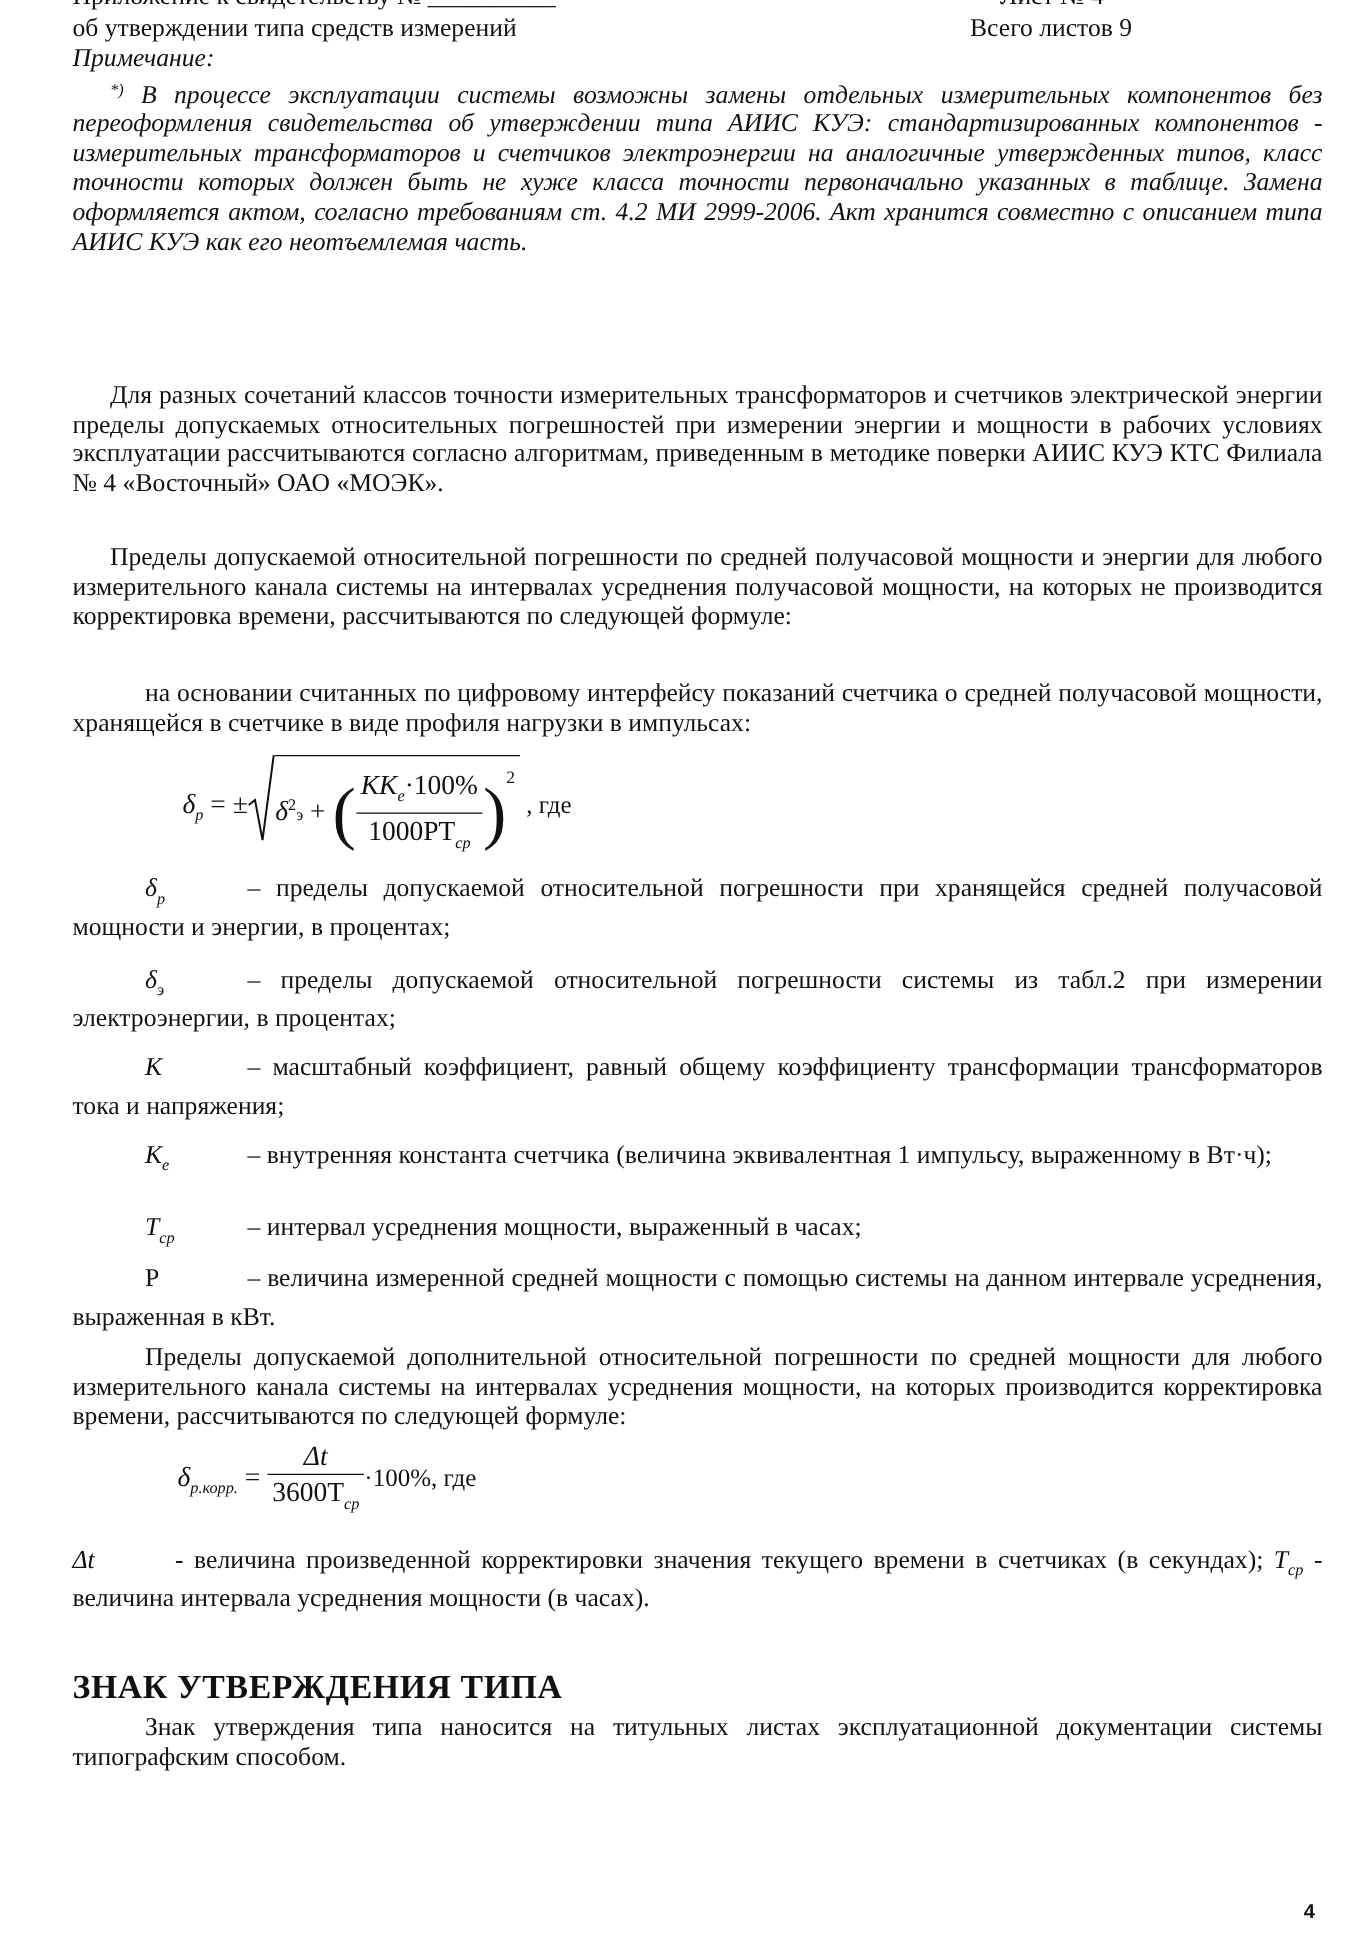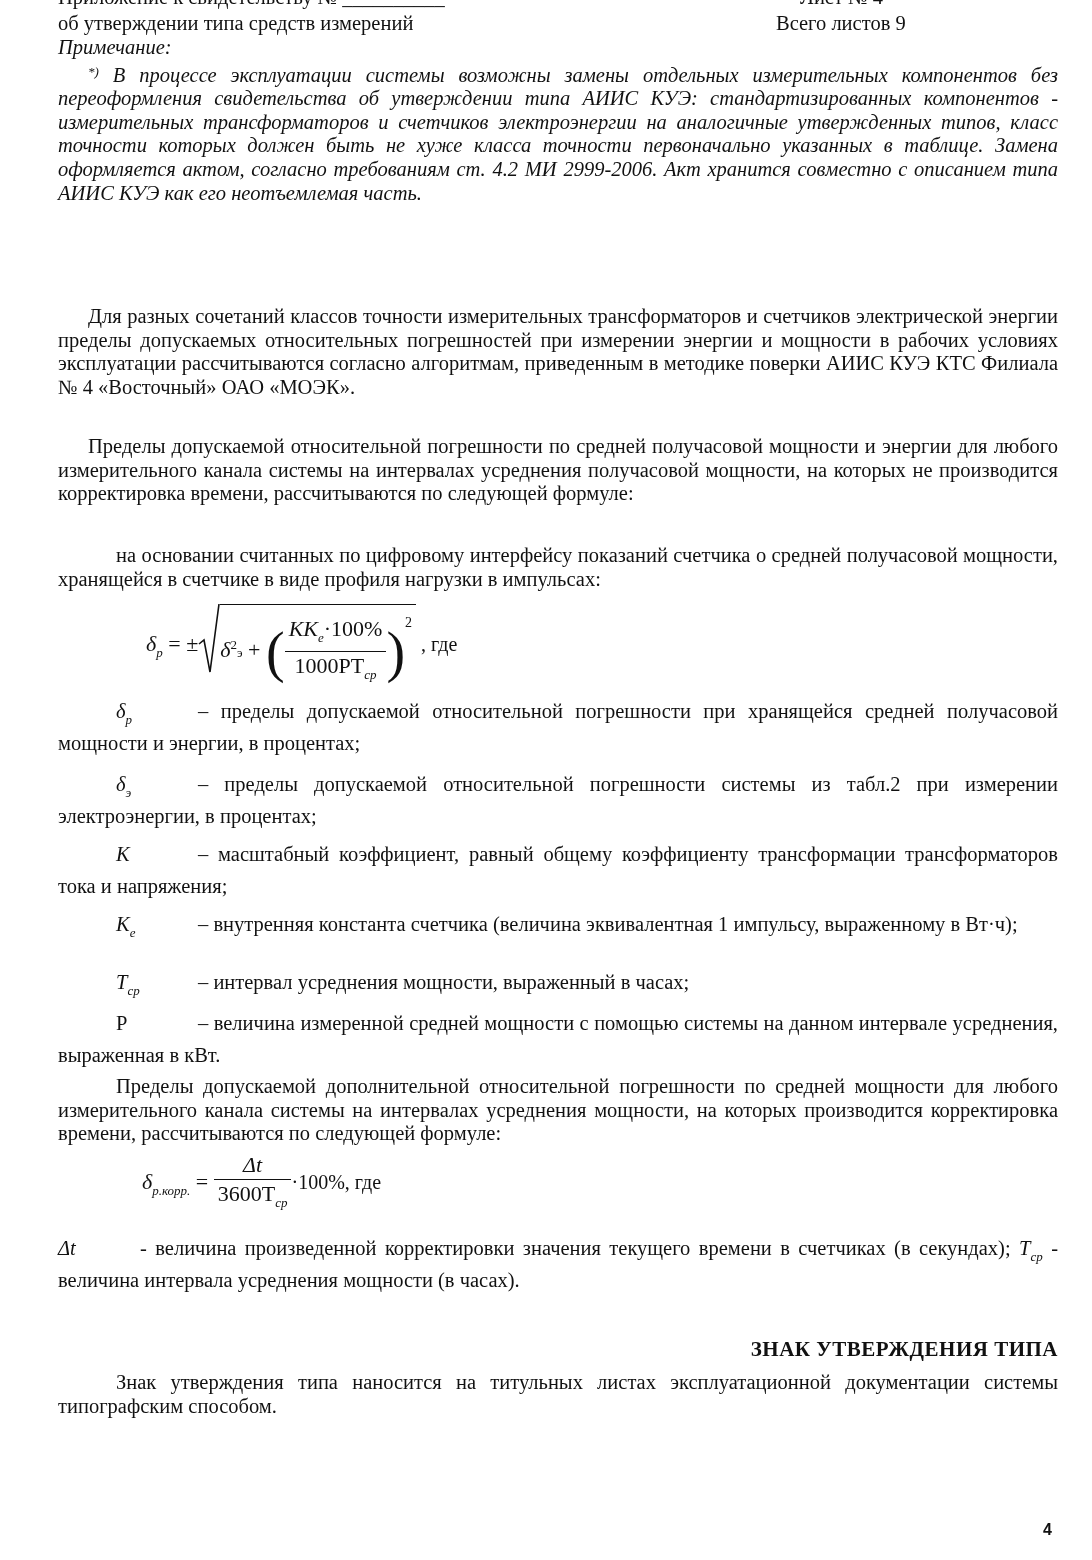--- a/index.html
+++ b/index.html
@@ -24,21 +24,21 @@
   .sub { font-size: 13px; vertical-align: -6px; font-style: italic; }
   .frac { display: inline-block; vertical-align: middle; text-align: center; }
   .frac .num { display: block; border-bottom: 1.5px solid #111; padding: 0 4px 2px; }
   .frac .den { display: block; padding: 2px 4px 0; }
   .paren { font-size: 56px; vertical-align: middle; font-weight: 100; line-height: 56px; }
   .sqrt-wrap { display: inline-block; position: relative; vertical-align: middle; padding-left: 22px; }
   .sqrt-wrap .rad { position: absolute; left: 0; top: -6px; height: 76px; width: 22px; }
   .sqrt-wrap .bar { border-top: 1.5px solid #111; padding-top: 6px; padding-right: 4px; display: inline-block; }
   .def { position: absolute; left: 0; width: 1000px; text-align: justify; }
   .def .sym { display: inline-block; width: 82px; text-indent: 0; font-style: italic; }
-  .heading { position: absolute; left: 0; width: 1000px; text-align: right; font-weight: bold; font-size: 21px; letter-spacing: 0.5px; }
+  .heading { position: absolute; left: 0; width: 1000px; text-align: left; font-weight: bold; font-size: 27px; letter-spacing: 0.5px; }
   .pagenum { position: absolute; left: 1043px; top: 1518px; font-family: "Liberation Sans", sans-serif; font-weight: bold; font-size: 16px; }
 </style>
 </head>
 <body>
 
 <div class="page">
 
   <div class="hdr-row">
     <span class="hdr-cut">Приложение к свидетельству № __________</span>
     <span class="hdr-cut-right">Лист № 4</span>

